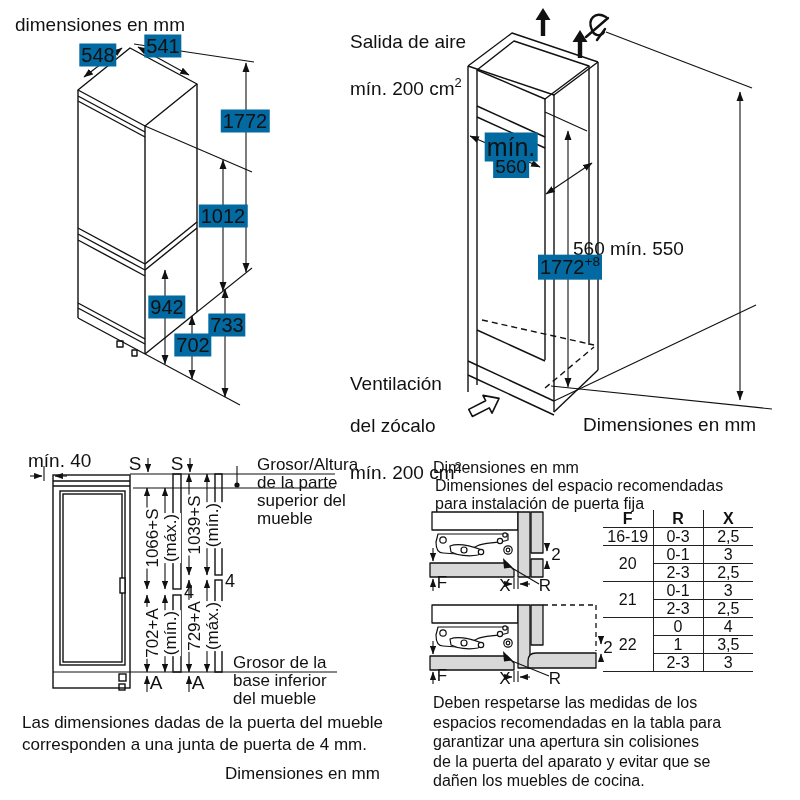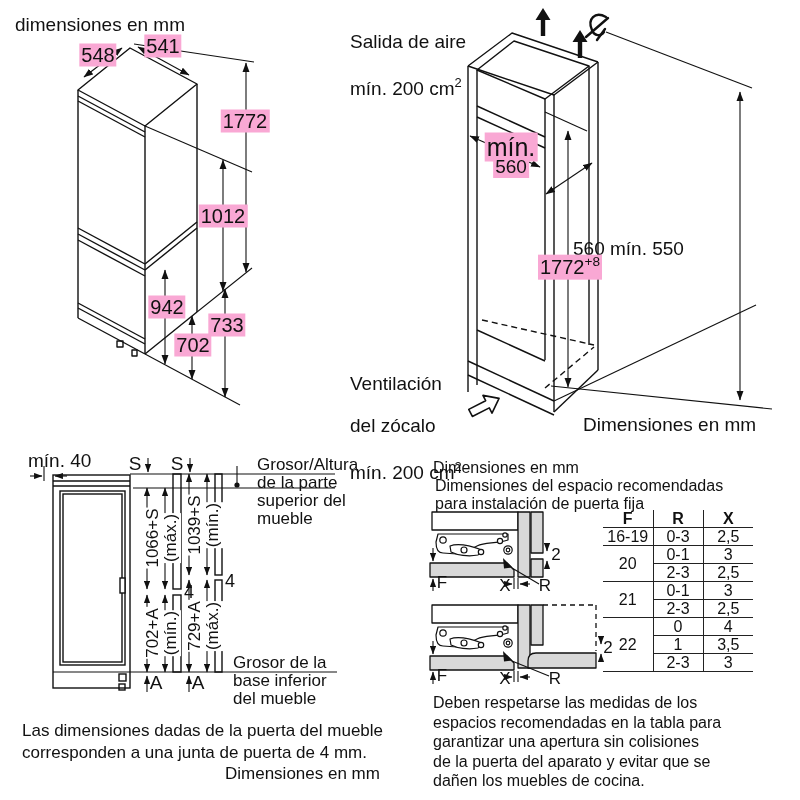--- a/index.html
+++ b/index.html
@@ -6,21 +6,21 @@
   html,body{width:800px;height:800px;background:#fff;overflow:hidden}
   body{position:relative;font-family:"Liberation Sans",sans-serif;color:#111}
   .q{position:absolute}
   .q svg{position:absolute;left:0;top:0;display:block}
   .lab{position:absolute;white-space:pre-line}
   .t19{font-size:19px;line-height:21px}
   .t17{font-size:17px;line-height:18px}
   .t16{font-size:16px;line-height:18px}
   .lh22{line-height:22px}
   .note{line-height:19.5px}
-  .dimlab{position:absolute;transform:translate(-50%,-50%);background:#f9a8d4;padding:0 2px;font-size:20px;white-space:nowrap}
+  .dimlab{position:absolute;transform:translate(-50%,-50%);background:#0369a1;padding:0 2px;font-size:20px;white-space:nowrap}
   .clab{position:absolute;transform:translate(-50%,-50%);white-space:nowrap}
   .f19{font-size:19px}.f18{font-size:18px}.f17{font-size:17px}
   .rot{position:absolute;transform:translate(-50%,-50%) rotate(-90deg);background:#fff;font-size:17px;white-space:nowrap;padding:0 1px}
   sup{font-size:0.68em;position:relative;top:-1px}
   table.frx{position:absolute;border-collapse:collapse;text-align:center;font-size:16px}
   table.frx th,table.frx td{width:50px;height:17px;line-height:17px;padding:0;font-weight:normal;border-bottom:1.4px solid #222}
   table.frx th{font-weight:bold}
   table.frx .rc{border-left:1.4px solid #222;border-right:1.4px solid #222}
 </style>
 </head>
@@ -205,21 +205,21 @@
   <div class="rot" style="left:198px;top:176px">(máx.)</div>
   <div class="clab f19" style="left:141px;top:233px">A</div>
   <div class="clab f19" style="left:183px;top:233px">A</div>
   <div class="lab t17" style="left:218px;top:204px">Grosor de la
 base inferior
 del mueble</div>
   <div class="lab t17" style="left:242px;top:6px">Grosor/Altura
 de la parte
 superior del
 mueble</div>
-  <div class="lab t17 lh22" style="left:7px;top:270px">Las dimensiones dadas de la puerta del mueble
+  <div class="lab t17 lh22" style="left:7px;top:262px">Las dimensiones dadas de la puerta del mueble
 corresponden a una junta de puerta de 4 mm.</div>
   <div class="lab t17" style="left:210px;top:315px">Dimensiones en mm</div>
 </div>
 
 <div class="q" style="left:420px;top:455px;width:380px;height:345px">
   <svg width="380" height="345" viewBox="0 0 380 345">
     <defs>
       <marker id="a4" viewBox="0 0 10 7" refX="9" refY="3.5" markerWidth="8" markerHeight="6" orient="auto-start-reverse">
         <path d="M0,0 L9.5,3.5 L0,7 Z" fill="#111"></path>
       </marker>

